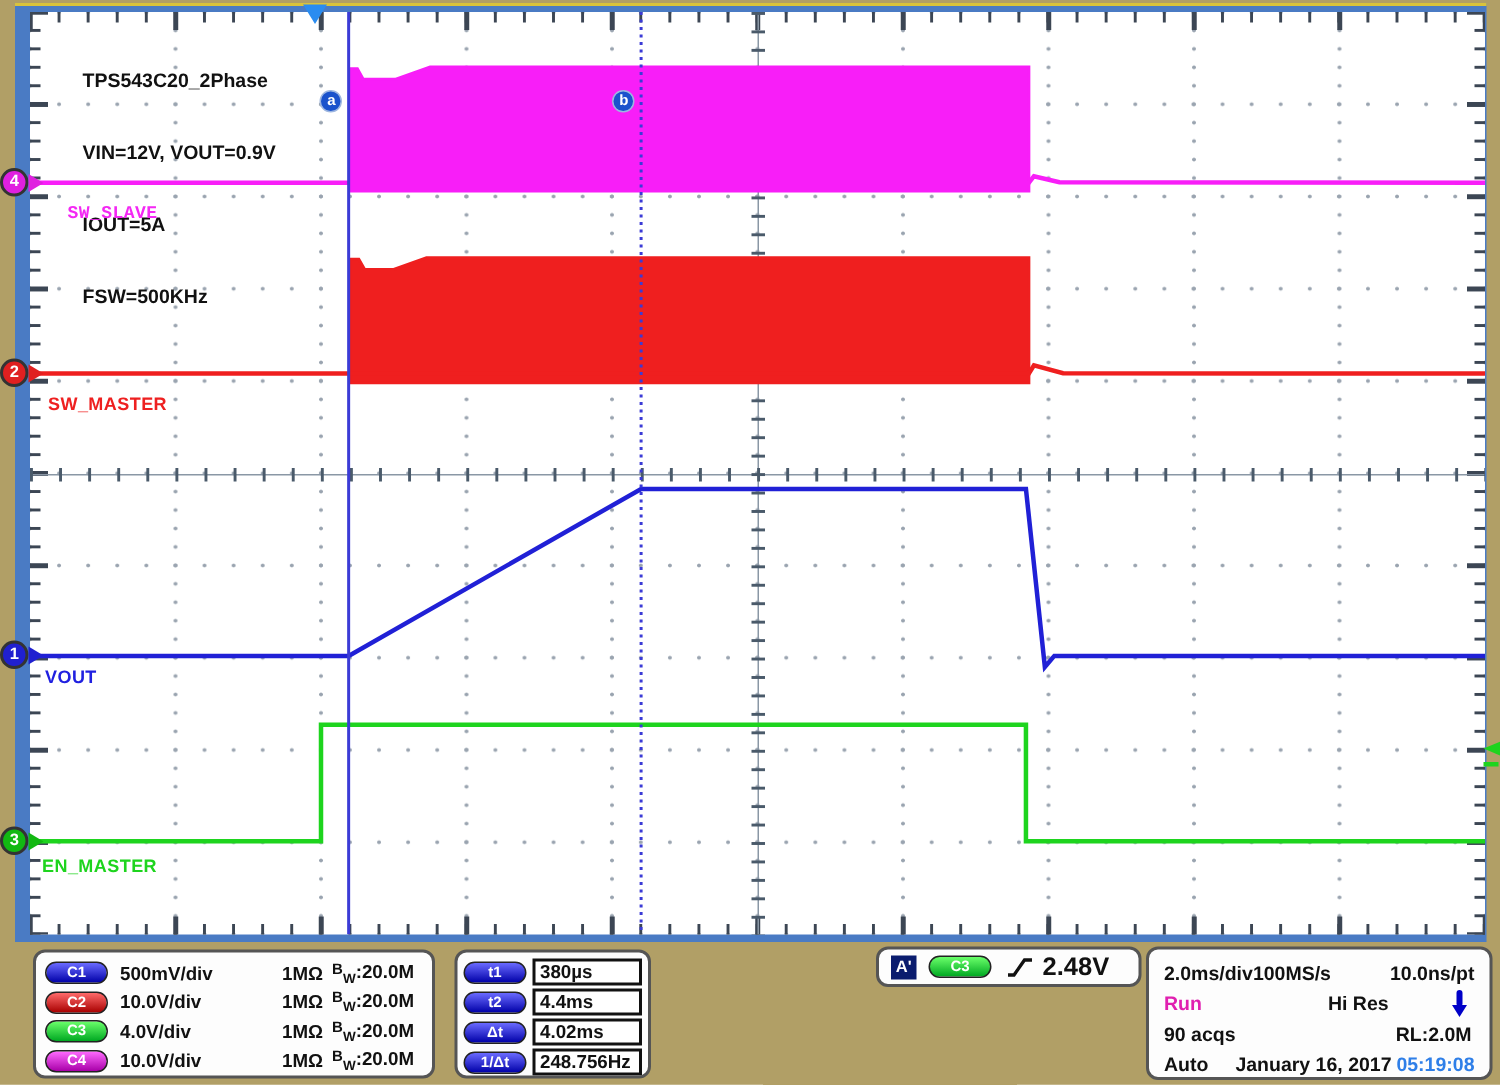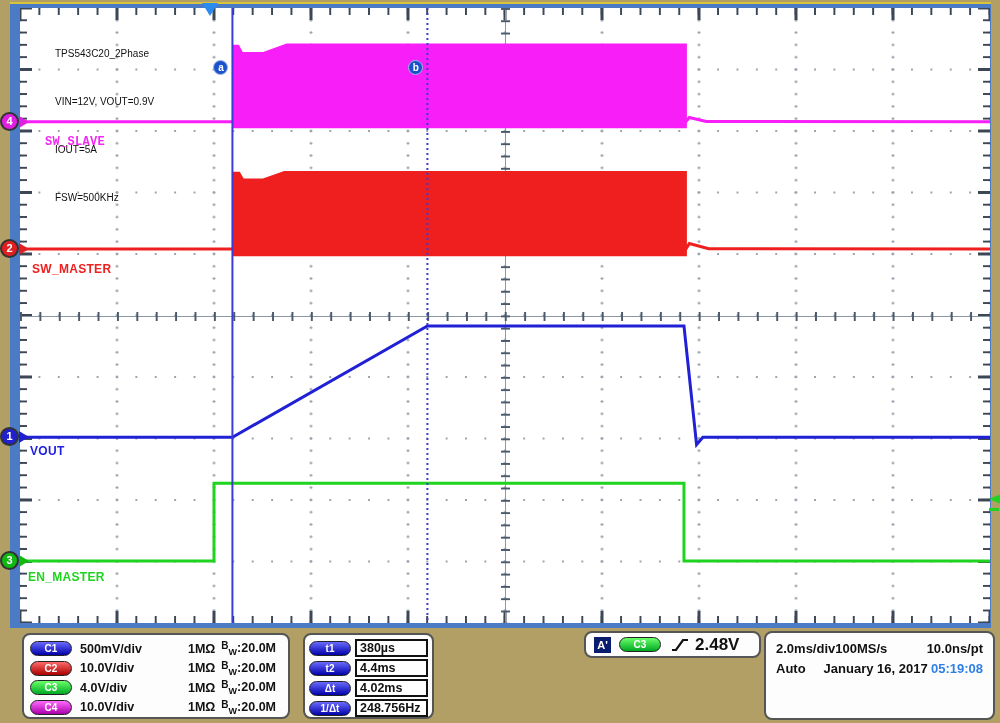--- a/index.html
+++ b/index.html
@@ -37,21 +37,21 @@
       -48.5px -6.15px, -9.7px -30.75px;
     background-repeat:
       repeat-y, repeat-x, no-repeat, no-repeat,
       repeat-x, repeat-x, repeat-y, repeat-y,
       repeat-x, repeat-x, repeat-y, repeat-y,
       repeat, repeat;
   }
   #wave-svg { position:absolute; left:0; top:0; }
 
   
-  .annotation { position:absolute; left:35px; top:6px; font-size:10px; font-weight:normal;
+  .annotation { position:absolute; left:35px; top:6px; font-size:13px; font-weight:bold;
                 color:#111; line-height:16px; white-space:pre; }
   .trace-label { position:absolute; font-size:12px; font-weight:bold; letter-spacing:0.3px; }
   .lbl-c4 { left:25px; top:127px; color:#f428f4;font-family:Liberation Mono, monospace; }
   .lbl-c2 { left:12px; top:254px; color:#ee2020; }
   .lbl-c1 { left:10px; top:436px; color:#2020e0; }
   .lbl-c3 { left:8px;  top:562px; color:#1ed41e; }
 
   .cursor-bubble { position:absolute; width:15px; height:15px; border-radius:50%;
     background:#1a52cc; border:1px solid #9db6e0; color:#fff; font-size:10px; font-weight:bold;
     text-align:center; line-height:13px; z-index:6; }
@@ -225,18 +225,30 @@
     <span class="trig-level">2.48V</span>
   </div>
 
   <div class="panel" id="panel-acq">
     <div class="acq-row">
       <span>2.0ms/div</span>
       <span class="acq-sr">100MS/s</span>
       <span class="acq-res">10.0ns/pt</span>
     </div>
     <div class="acq-row">
+      <span class="run-state">Run</span>
+      <span class="acq-mode">Hi Res</span>
+      <svg class="vert-icon" width="12" height="20">
+        <rect x="4" y="1" width="4" height="11" rx="2" fill="#0000c8"></rect>
+        <polygon points="1,11 11,11 6,19" fill="#0000c8"></polygon>
+      </svg>
+    </div>
+    <div class="acq-row">
+      <span>90 acqs</span>
+      <span class="rl">RL:2.0M</span>
+    </div>
+    <div class="acq-row">
       <span>Auto</span>
       <span class="acq-date">January 16, 2017</span>
       <span class="acq-time">05:19:08</span>
     </div>
   </div>
 </div>
 
 </body></html>

